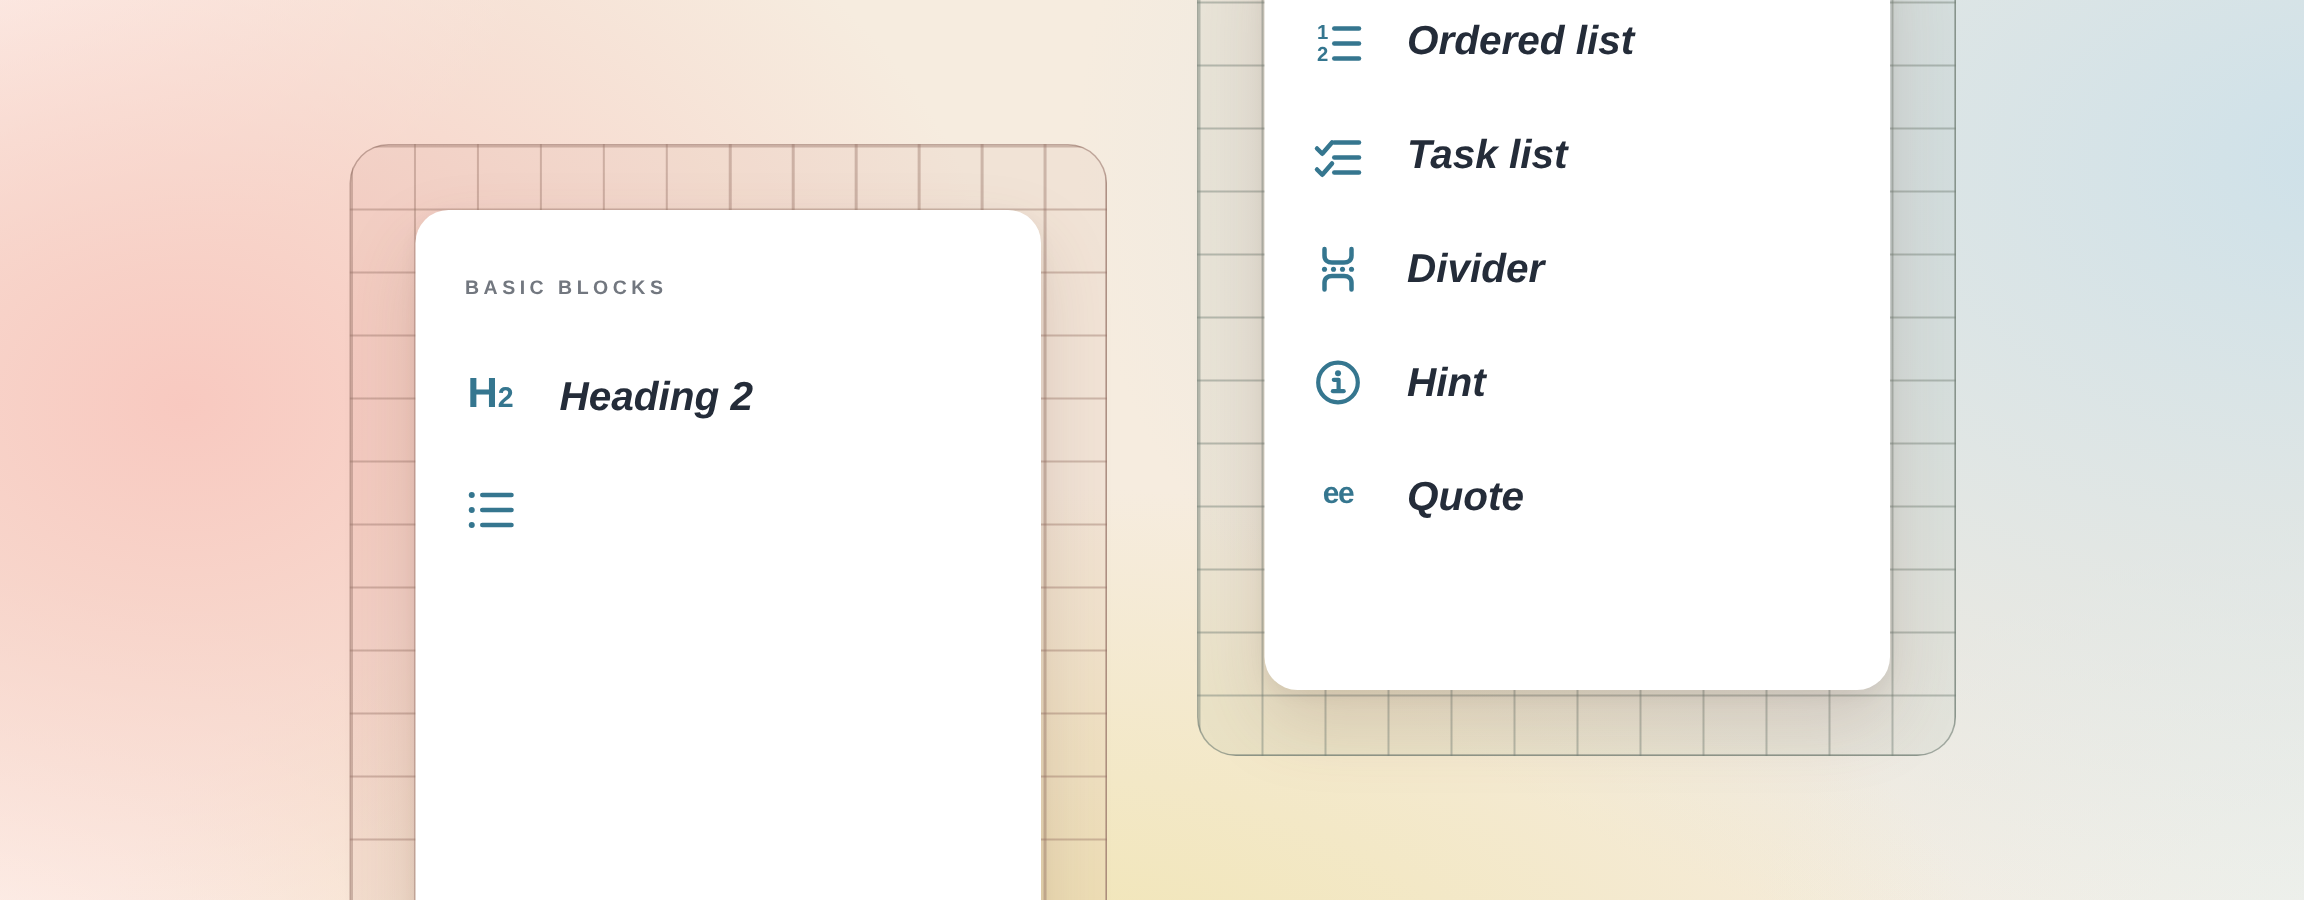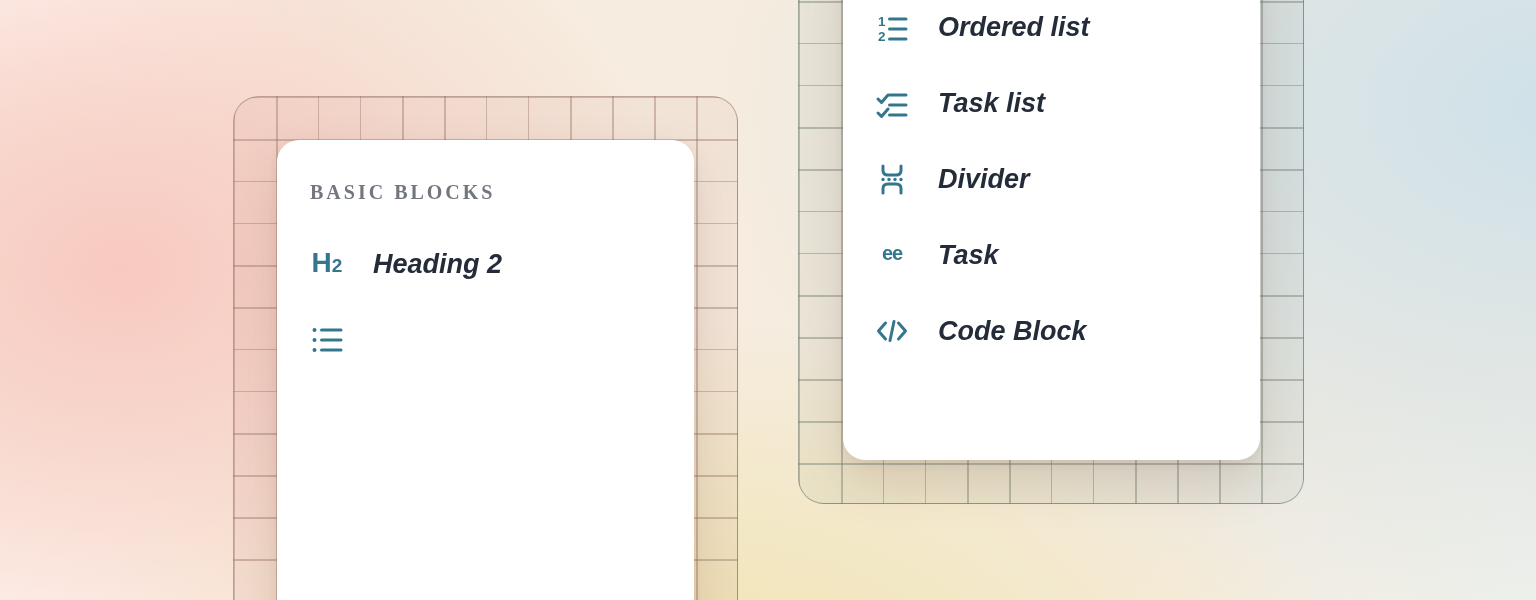--- a/index.html
+++ b/index.html
@@ -49,27 +49,26 @@
   }
   .card-left{
     left:277px; top:140px; width:417px; height:520px;
     padding:42px 0 0 33px;
   }
   .card-right{
     left:843px; top:-60px; width:417px; height:520px;
     padding:49px 0 0 32px;
   }
   .section-label{
-    font-size:20px;
+    font-size:13px;
     font-weight:700;
     letter-spacing:3px;
     color:var(--label,#72777F);
     line-height:20px;
     margin-bottom:24px;
-    font-family:Liberation Serif, serif;
   }
   .menu-item{
     display:flex;
     align-items:center;
     height:76px;
     cursor:pointer;
   }
   .icon{
     width:34px;height:34px;
     flex:0 0 34px;
@@ -167,30 +166,31 @@
               <circle cx="14" cy="17.5" r="1.7" fill="currentColor" stroke="none"></circle>
               <circle cx="20" cy="17.5" r="1.7" fill="currentColor" stroke="none"></circle>
               <circle cx="26" cy="17.5" r="1.7" fill="currentColor" stroke="none"></circle>
               <path d="M8,31 V26.5 C8,23.5 10,22 13,22 H21 C24,22 26,23.5 26,26.5 V31"></path>
             </svg>
           </span>
           <span class="menu-item-label">Divider</span>
         </div>
         <div class="menu-item">
           <span class="icon">
-            <span class="text-icon quote-glyph">ee</span>
+            <svg width="34" height="34" viewBox="0 0 34 34" fill="none" stroke="currentColor" stroke-width="3" stroke-linecap="round" stroke-linejoin="round">
+              <circle cx="17" cy="17" r="13.2" stroke-width="2.8"></circle>
+              <circle cx="17" cy="10.8" r="2" fill="currentColor" stroke="none"></circle>
+              <path d="M14.2,15.2 H17.4 V22.4" stroke-width="2.8"></path>
+              <path d="M13.6,22.8 H20.8" stroke-width="2.8"></path>
+            </svg>
           </span>
-          <span class="menu-item-label">Task</span>
+          <span class="menu-item-label">Hint</span>
         </div>
         <div class="menu-item">
           <span class="icon">
-            <svg width="34" height="34" viewBox="0 0 34 34" fill="none" stroke="currentColor" stroke-width="3" stroke-linecap="round" stroke-linejoin="round">
-              <polyline points="10.5,9 3.5,17 10.5,25"></polyline>
-              <polyline points="23.5,9 30.5,17 23.5,25"></polyline>
-              <line x1="19" y1="7.5" x2="15" y2="26.5"></line>
-            </svg>
+            <span class="text-icon quote-glyph">ee</span>
           </span>
-          <span class="menu-item-label">Code Block</span>
+          <span class="menu-item-label">Quote</span>
         </div>
       </div>
   </div>
 
 </div>
 
 </body></html>

